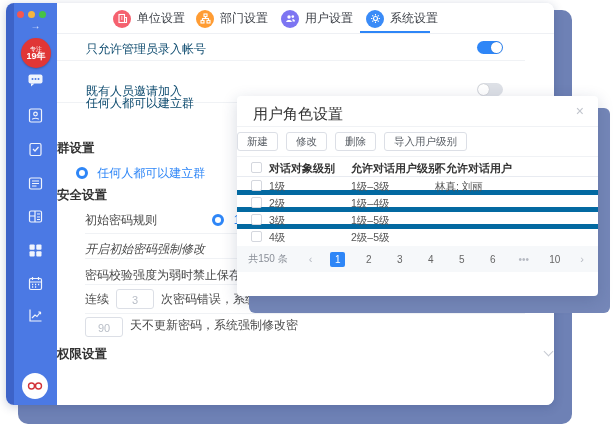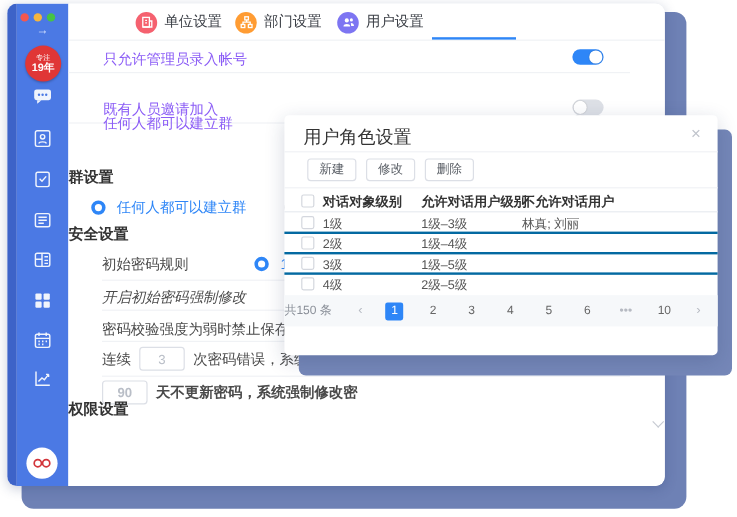--- a/index.html
+++ b/index.html
@@ -31,21 +31,21 @@
   .topnav { position:absolute; left:51px; top:0; width:497px; height:31px; background:#fff; border-bottom:1px solid #eef0f4; }
   .tab { position:absolute; top:0; height:31px; display:flex; align-items:center; gap:6px; cursor:pointer; }
   .tab-ic { width:18px; height:18px; border-radius:50%; display:flex; align-items:center; justify-content:center; }
   .tab-ic svg{ width:11px; height:11px; display:block; }
   .tab-label { font-size:12px; color:#3b3f46; }
   .underline { position:absolute; left:303px; bottom:0; width:70px; height:2px; background:#2e86f7; }
 
   
   .content { position:absolute; left:51px; top:31px; width:497px; height:371px; background:#fff; }
   .trow { position:absolute; left:0; width:468px; height:27px; border-bottom:1px solid #f0f2f5; }
-  .trow .lbl { position:absolute; left:29px; top:7px; font-size:12px; color:#8b5cf6; }
+  .trow .lbl { position:absolute; left:29px; top:7px; font-size:12px; color:#0c4a6e; }
   .toggle { position:absolute; right:22px; top:7px; width:26px; height:13px; border-radius:7px; background:#dde0e6; }
   .toggle.on { background:#2e86f7; }
   .knob { position:absolute; top:1px; left:1px; width:11px; height:11px; border-radius:50%; background:#fff; box-shadow:0 0 1px rgba(0,0,0,.3); }
   .toggle.on .knob { left:auto; right:1px; }
   .sec-h { position:absolute; left:0; font-size:12.5px; font-weight:bold; color:#333; }
   .radio { display:inline-block; width:12px; height:12px; border-radius:50%; vertical-align:-2px; }
   .radio.sel { border:3.5px solid #2e86f7; background:#fff; }
   .radio.un { border:1px solid #c9ccd4; background:#fff; }
   .blue { color:#2e86f7;text-align:center; }
   .srow-lbl { font-size:12px; color:#4a4a4a; }
@@ -54,27 +54,27 @@
   .chev-r { display:inline-block; width:6px; height:6px; border-right:1.5px solid #c0c4cc; border-bottom:1.5px solid #c0c4cc; transform:rotate(-45deg); }
   .chev-d { display:inline-block; width:7px; height:7px; border-right:1.5px solid #c6cad2; border-bottom:1.5px solid #c6cad2; transform:rotate(45deg); }
   .perm-title { font-size:12px; color:#3b3f46; }
   .perm-sub { font-size:10.5px; color:#9ca3af; margin-top:3px; }
 
   
   .modal { position:absolute; left:237px; top:96px; width:361px; height:200px; background:#fff; border-radius:4px; box-shadow:0 4px 16px rgba(30,45,90,.18); }
   .m-title { position:absolute; left:16px; top:9px; font-size:15px; color:#333; font-weight:500; }
   .m-close { position:absolute; right:14px; top:7px; font-size:14px; color:#c0c4cc; cursor:pointer; }
   .m-hr { position:absolute; left:0; top:30px; width:361px; height:1px; background:#f0f2f5; }
-  .m-btns { position:absolute; left:19px; top:36px; display:flex; gap:8px; }
+  .m-btns { position:absolute; left:0; top:36px; display:flex; gap:8px; }
   .m-btn { height:19px; line-height:17px; padding:0 9px; font-size:10.5px; color:#5a5f66; border:1px solid #dcdfe6; border-radius:3px; background:#fff; cursor:pointer; }
   .thead { position:absolute; left:0; top:60px; width:361px; height:21px; border-top:1px solid #f0f2f5; border-bottom:1px solid #e8ebf1; font-size:11px; font-weight:bold; color:#333; }
-  .mrow { position:absolute; left:0; width:361px; height:17px; font-size:10.5px; color:#555; border-bottom:2px solid #0369a1; }
+  .mrow { position:absolute; left:0; width:361px; height:17px; font-size:10.5px; color:#555; border-bottom:5px solid #0369a1; }
   .cb { position:absolute; left:14px; width:11px; height:11px; border:1px solid #d4d7de; border-radius:2px; background:#fff; }
   .c1 { position:absolute; left:32px; } .c2 { position:absolute; left:114px; } .c3 { position:absolute; left:198px; }
-  .pag { position:absolute; left:0; top:150px; width:361px; height:26px; background:#f6f8fa; display:flex; align-items:center; justify-content:space-between; gap:16px; padding-right:12px; font-size:10px; color:#666; }
+  .pag { position:absolute; left:0; top:150px; width:361px; height:26px; background:#f6f8fa; display:flex; align-items:center; justify-content:flex-end; gap:16px; padding-right:12px; font-size:10px; color:#666; }
   .pg-total { color:#8a8f98; margin-right:3px; }
   .pg-arrow { color:#b6bac2; font-size:11px; padding:0 2px; cursor:pointer; }
   .pg { min-width:15px; height:15px; line-height:15px; text-align:center; border-radius:2px; cursor:pointer; }
   .pg.active { background:#2e86f7; color:#fff; }
 </style>
 </head>
 <body>
 
 <div id="stage">
 
@@ -188,20 +188,29 @@
         <span class="tab-ic" style="background:#ff9c33">
           <svg viewBox="0 0 11 11" fill="none" stroke="#fff" stroke-width="1.1">
               <rect x="4" y="1" width="3" height="2.6"></rect>
               <rect x="1" y="7.4" width="3" height="2.6"></rect>
               <rect x="7" y="7.4" width="3" height="2.6"></rect>
               <path d="M5.5 3.6 V5.5 M2.5 7.4 V5.5 H8.5 V7.4"></path>
             </svg>
         </span>
         <span class="tab-label">部门设置</span>
       </div>
+      <div class="tab" style="left:309px">
+        <span class="tab-ic" style="background:#3a8bf7">
+          <svg viewBox="0 0 11 11" fill="none" stroke="#fff" stroke-width="1.1">
+              <circle cx="5.5" cy="5.5" r="2"></circle>
+              <path d="M5.5 1 V2.4 M5.5 8.6 V10 M1 5.5 H2.4 M8.6 5.5 H10 M2.3 2.3 L3.3 3.3 M7.7 7.7 L8.7 8.7 M8.7 2.3 L7.7 3.3 M3.3 7.7 L2.3 8.7"></path>
+            </svg>
+        </span>
+        <span class="tab-label">系统设置</span>
+      </div>
       <div class="underline"></div>
     </div>
 
     <div class="content">
 
       <div class="trow" style="top:0">
         <span class="lbl">只允许管理员录入帐号</span>
         <span class="toggle on">
             <span class="knob"></span>
           </span>
@@ -241,43 +250,44 @@
       <div style="position:absolute; left:28px; top:231px;">
         <span class="srow-lbl">密码校验强度为弱时禁止保存</span>
       </div>
       <div class="hr" style="left:28px; top:250px; width:440px"></div>
       <div style="position:absolute; left:28px; top:255px; display:flex; align-items:center; gap:7px;">
         <span class="srow-lbl">连续</span>
         <span class="ibox">3</span>
         <span class="srow-lbl">次密码错误，系统自动锁</span>
       </div>
       <div class="hr" style="left:28px; top:279px; width:440px"></div>
-      <div style="position:absolute; left:28px; top:283px; display:flex; align-items:center; gap:7px;font-weight:bold;">
+      <div style="position:absolute; left:28px; top:283px; display:flex; gap:7px;">
         <span class="ibox">90</span>
         <span class="srow-lbl">天不更新密码，系统强制修改密</span>
       </div>
 
-      <div class="sec-h" style="top:299px">权限设置</div>
+      <div class="sec-h" style="top:312px">权限设置</div>
       <span class="chev-d" style="position:absolute; left:488px; top:314px;"></span>
 
 
     </div>
   </div>
 
   <div class="modal-bg"></div>
 
   <div class="modal">
     <div class="m-title">用户角色设置</div>
     <div class="m-close">×</div>
     <div class="m-hr"></div>
 
     <div class="m-btns">
       <button class="m-btn">新建</button>
       <button class="m-btn">修改</button>
       <button class="m-btn">删除</button>
+      <button class="m-btn">导入用户级别</button>
     </div>
 
     <div class="thead">
       <span class="cb" style="top:5px"></span>
       <span class="c1" style="top:4px">对话对象级别</span>
       <span class="c2" style="top:4px">允许对话用户级别</span>
       <span class="c3" style="top:4px">不允许对话用户</span>
     </div>
 
     <div class="mrow" style="top:82px">

